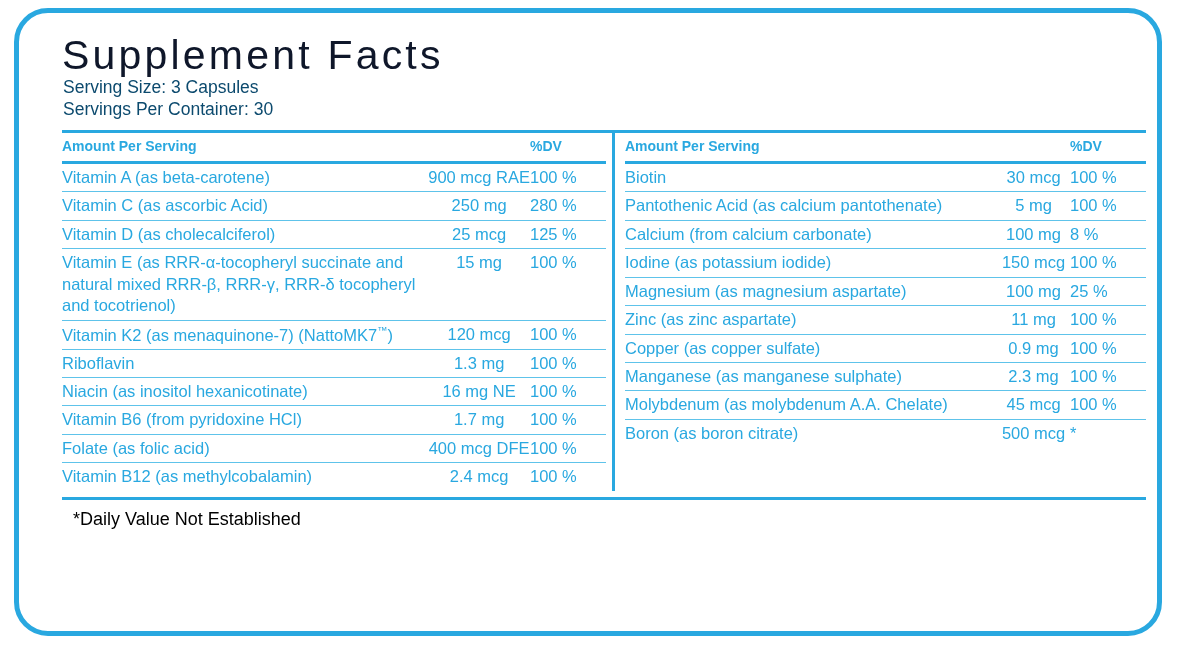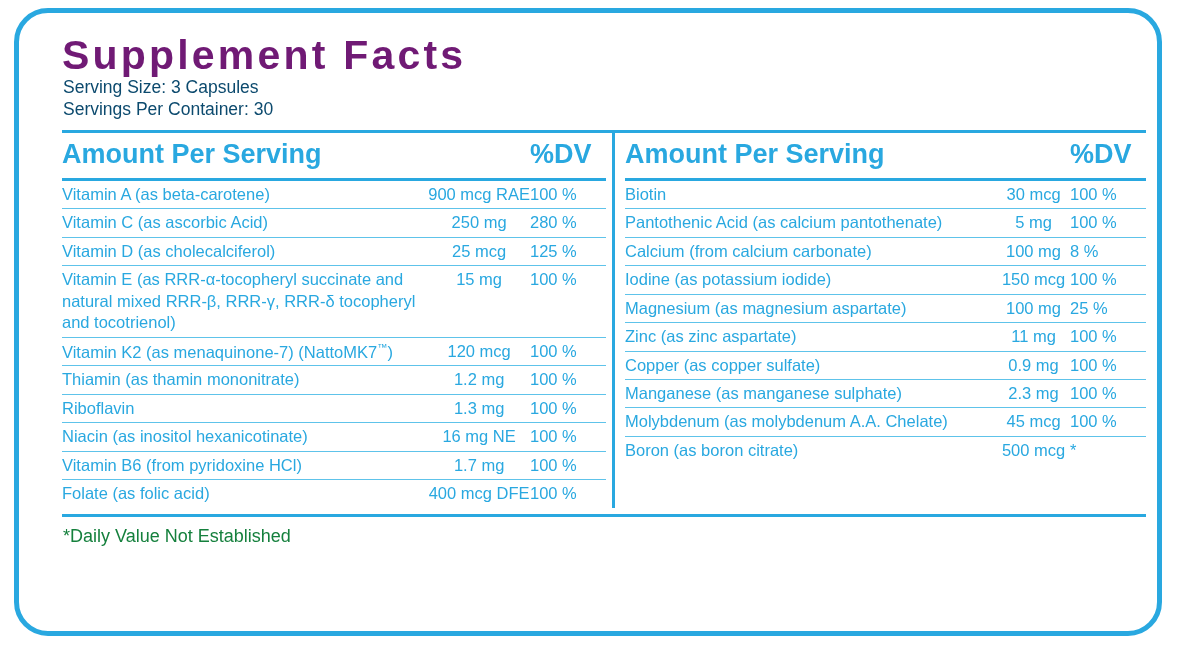--- a/index.html
+++ b/index.html
@@ -27,23 +27,23 @@
   }
   #inner {
     position: absolute;
     left: 38px;
     top: 10px;
     width: 1092px;
     height: 600px;
   }
   .title {
     font-size: 41px;
-    font-weight: bold;
+    font-weight: normal;
     letter-spacing: 3.2px;
-    color: #701a75;
+    color: #0f172a;
     line-height: 1;
     margin: 12px 0 0 5px;
   }
   .serving {
     font-size: 17.5px;
     color: #0c4a6e;
     margin-left: 6px;
     line-height: 1.28;
   }
   .rule-thick {
@@ -81,21 +81,21 @@
     border-collapse: collapse;
     font-size: 16.5px;
     color: #29A8E0;
   }
   table.facts td {
     padding: 3px 0 3px 0;
     vertical-align: top;
     border-bottom: 1.5px solid #5EC3EA;
   }
   table.facts tr.header td {
-    font-size: 27px;
+    font-size: 14px;
     font-weight: bold;
     border-bottom: 3px solid #29A8E0;
     padding: 4px 0 6px 0;
   }
   table.facts tr.header td.c-amt { text-align: right; }
   table.facts tr:last-child td {
     border-bottom: none;
   }
   td.c-name {
     text-align: left;
@@ -109,22 +109,22 @@
     line-height: 1.3;
   }
   td.c-dv {
     text-align: left;
     white-space: nowrap;
     width: 76px;
     line-height: 1.3;
   }
   .footnote {
     font-size: 18px;
-    color: #15803d;
-    margin-left: 6px;
+    color: #000000;
+    margin-left: 16px;
     margin-top: 9px;
   }
   sup { font-size: 0.62em; vertical-align: super; }
 </style>
 </head>
 <body>
 
 <div id="panel">
   <div id="inner">
 
@@ -164,42 +164,42 @@
                 <td class="c-name">Vitamin E  (as RRR-α-tocopheryl succinate and natural mixed RRR-β, RRR-γ, RRR-δ tocopheryl and tocotrienol)</td>
                 <td class="c-amt">15 mg</td>
                 <td class="c-dv">100 %</td>
               </tr>
               <tr>
                 <td class="c-name">Vitamin K2  (as menaquinone-7) (NattoMK7<sup>™</sup>)</td>
                 <td class="c-amt">120 mcg</td>
                 <td class="c-dv">100 %</td>
               </tr>
               <tr>
-                <td class="c-name">Thiamin  (as thamin mononitrate)</td>
-                <td class="c-amt">1.2 mg</td>
-                <td class="c-dv">100 %</td>
-              </tr>
-              <tr>
                 <td class="c-name">Riboflavin</td>
                 <td class="c-amt">1.3 mg</td>
                 <td class="c-dv">100 %</td>
               </tr>
               <tr>
                 <td class="c-name">Niacin  (as inositol hexanicotinate)</td>
                 <td class="c-amt">16 mg NE</td>
                 <td class="c-dv">100 %</td>
               </tr>
               <tr>
                 <td class="c-name">Vitamin B6  (from pyridoxine HCl)</td>
                 <td class="c-amt">1.7 mg</td>
                 <td class="c-dv">100 %</td>
               </tr>
               <tr>
                 <td class="c-name">Folate  (as folic acid)</td>
                 <td class="c-amt">400 mcg DFE</td>
+                <td class="c-dv">100 %</td>
+              </tr>
+              <tr>
+                <td class="c-name">Vitamin B12  (as methylcobalamin)</td>
+                <td class="c-amt">2.4 mcg</td>
                 <td class="c-dv">100 %</td>
               </tr>
             </tbody>
         </table>
       </div>
 
       <div class="col col-right">
         <table class="facts">
           <tbody id="right-body">
             <tr class="header">

